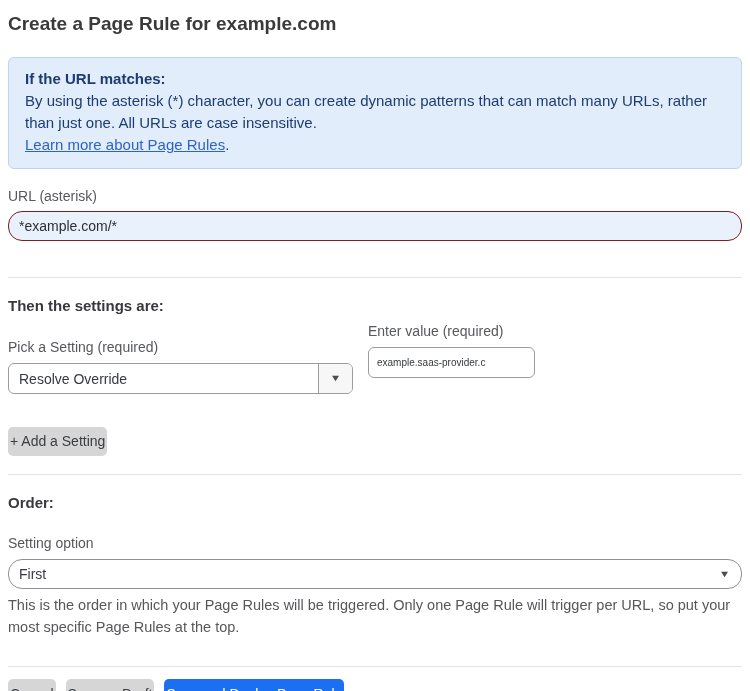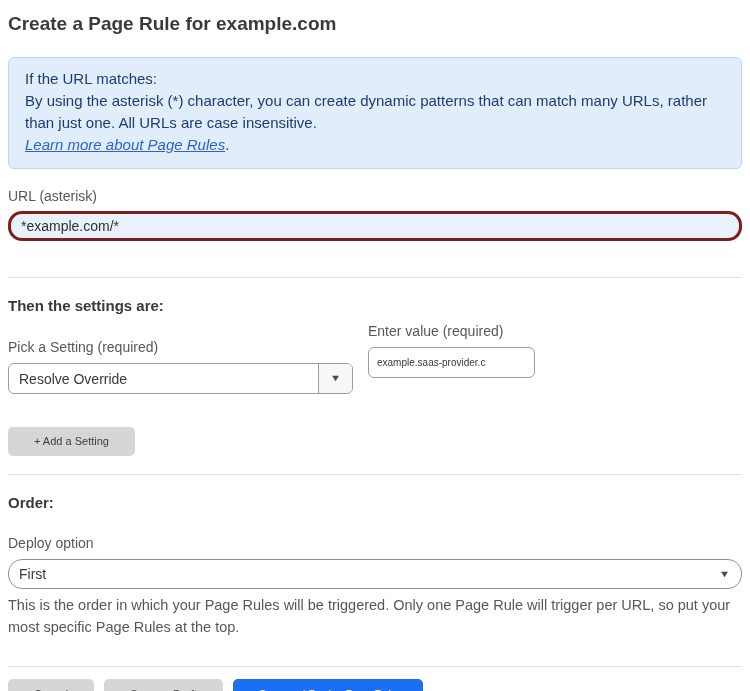--- a/index.html
+++ b/index.html
@@ -21,41 +21,40 @@
   .info-box {
     margin-top: 21px;
     background: #e1edfb;
     border: 1px solid #bcd5f2;
     border-radius: 6px;
     padding: 10px 16px 12px 16px;
     font-size: 15px;
     line-height: 22px;
     color: #1e3c72;
   }
-  .info-box .info-heading { font-weight: 400; }
+  .info-box .info-heading { font-weight: 700; }
   .info-box .info-body { font-weight: 400; }
   .info-link {
     color: #2d62c9;
     text-decoration: underline;
     cursor: pointer;
-    font-style: italic;
   }
   .field-label {
     margin-top: 18px;
     font-size: 14px;
     color: #56585c;
     line-height: 18px;
   }
   .url-input {
     display: block;
     width: 734px;
     height: 30px;
     margin-top: 6px;
     background: #e8f1fc;
-    border: 3px solid #7f1d1d;
+    border: 1px solid #7f1d1d;
     border-radius: 14px;
     padding: 0 10px;
     font-family: "Liberation Sans", sans-serif;
     font-size: 14px;
     color: #2f3034;
     outline: none;
   }
   hr.divider {
     border: none;
     border-top: 1px solid #e3e3e3;
@@ -123,23 +122,23 @@
     font-family: "Liberation Sans", sans-serif;
     font-size: 10px;
     color: #36393f;
     outline: none;
   }
   .btn {
     display: inline-block;
     height: 30px;
     border: none;
     border-radius: 5px;
-    padding: 0 26px;
-    font-family: "Liberation Sans", sans-serif;
-    font-size: 11px;
+    padding: 0 2px;
+    font-family: "Liberation Sans", sans-serif;
+    font-size: 14px;
     cursor: pointer;
     line-height: 30px;
   }
   .btn-gray { background: #d6d6d6; color: #3a3d42; }
   .btn-blue { background: #1a6ff2; color: #ffffff; }
   .add-setting-btn { margin-top: 33px; height: 29px; line-height: 29px; }
   hr.divider-2 { margin-top: 18px; }
   .order-select {
     margin-top: 7px;
     width: 734px;
@@ -212,21 +211,21 @@
     <input class="value-input" type="text" value="example.saas-provider.c" style="">
   </div>
 </div>
 
 <button class="btn btn-gray add-setting-btn">+ Add a Setting</button>
 
 <hr class="divider divider-2">
 
 <div class="section-heading">Order:</div>
 
-<div class="field-label" style="margin-top:22px;">Deploy option</div>
+<div class="field-label" style="margin-top:22px;">Setting option</div>
 <div class="order-select">
   <span class="select-text">First</span>
   <span class="plain-caret">
     <span class="caret-glyph">▼</span>
   </span>
 </div>
 
 <div class="help-text">This is the order in which your Page Rules will be triggered. Only one Page Rule will trigger per URL, so put your most specific Page Rules at the top.</div>
 
 <hr class="divider divider-3">

